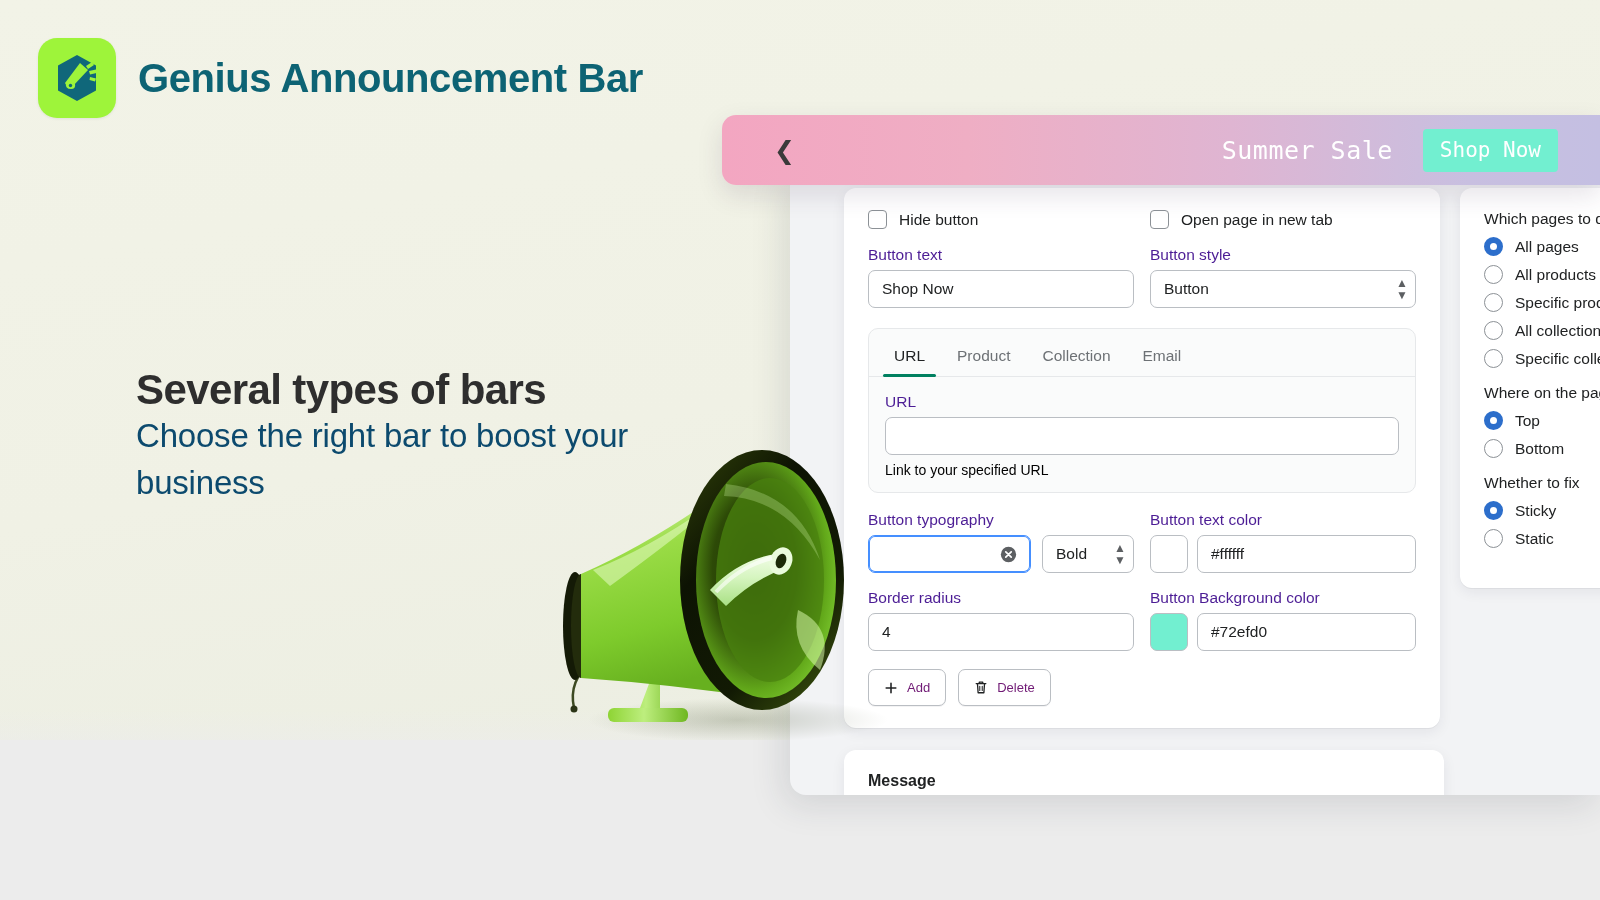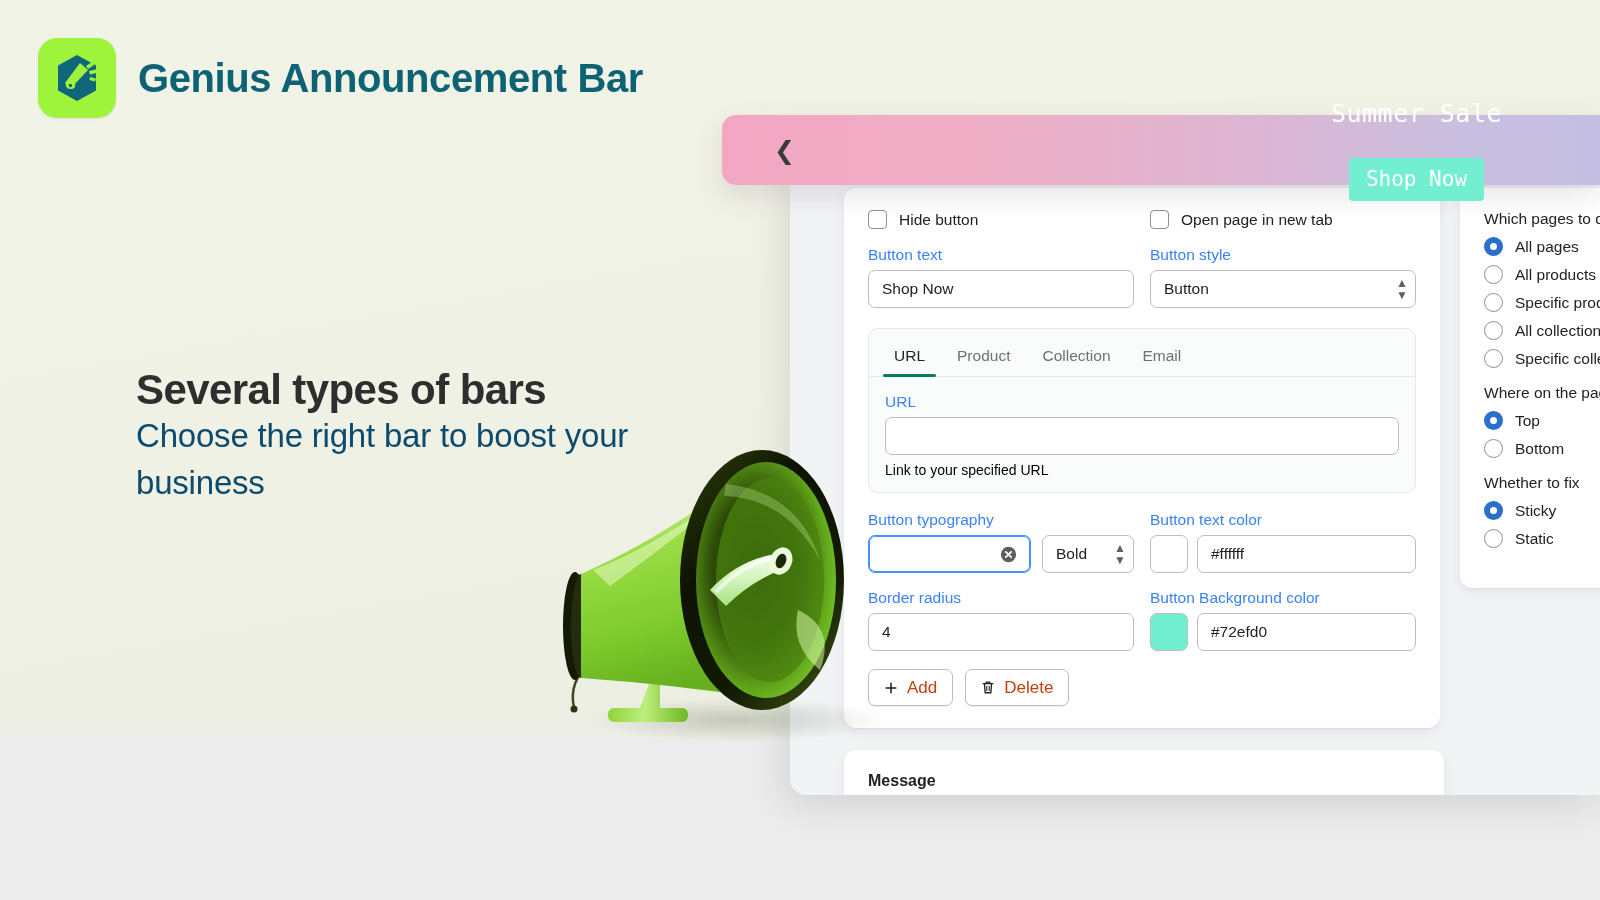--- a/index.html
+++ b/index.html
@@ -77,22 +77,21 @@
     box-shadow:0 10px 26px rgba(60,40,80,.13);
     display:flex; align-items:center;
     padding:0 0 0 52px;
   }
   .ann-back{
     color:#3a3a3a; font-size:25px; line-height:1; font-weight:500;
     cursor:pointer; user-select:none;
   }
   .ann-right{
     margin-left:auto; display:flex; align-items:center; gap:30px;
-    padding-right:98px;
-    flex-direction:column;
+    padding-right:42px;
   }
   .ann-msg{
     font-family:"DejaVu Sans Mono", monospace;
     font-size:25px; color:#ffffff; letter-spacing:.5px; white-space:nowrap;
   }
   .ann-btn{
     font-family:"DejaVu Sans Mono", monospace;
     font-size:21px; color:#ffffff;
     background:#72efd0; border-radius:4px;
     padding:9px 17px 10px; white-space:nowrap; cursor:pointer;
@@ -115,21 +114,21 @@
   .col{ flex:1; min-width:0; }
 
   .chk-row{ display:flex; align-items:center; gap:12px; }
   .chk{
     width:19px; height:19px; border:1.6px solid #8c9196;
     border-radius:4px; background:#fff; flex:none; cursor:pointer;
   }
   .chk-lbl{ font-size:15.5px; color:#202223; }
 
   .fld-lbl{
-    font-size:15.5px; color:#3b82f6; margin-bottom:6px; display:block;
+    font-size:15.5px; color:#4c1d95; margin-bottom:6px; display:block;
   }
   .input{
     width:100%; height:38px;
     border:1px solid #babec3; border-radius:7px; background:#fff;
     font-size:15.5px; color:#202223;
     display:flex; align-items:center; padding:0 13px;
   }
   .input.focused{
     border:1.6px solid #458fff;
     box-shadow:0 0 0 1px #458fff inset;
@@ -169,21 +168,21 @@
   .swatch{
     width:38px; height:38px; border:1px solid #babec3; border-radius:7px;
     flex:none; cursor:pointer;
   }
 
   .btn-row{ display:flex; gap:12px; margin-top:18px; }
   .btn{
     display:inline-flex; align-items:center; gap:9px;
     height:37px; padding:0 15px;
     background:#fff; border:1px solid #babec3; border-radius:7px;
-    font-size:17px; color:#c2410c; font-weight:500; cursor:pointer;
+    font-size:13px; color:#701a75; font-weight:500; cursor:pointer;
     box-shadow:0 1px 0 rgba(22,29,37,.05);
   }
 
   
   .grp-lbl{ font-size:15.5px; color:#202223; margin:16px 0 9px; }
   .grp-lbl:first-child{ margin-top:0; }
   .rad-row{ display:flex; align-items:center; gap:12px; margin-bottom:9px; cursor:pointer; }
   .rad{
     width:19px; height:19px; border-radius:50%;
     border:1.6px solid #8c9196; background:#fff; flex:none;

